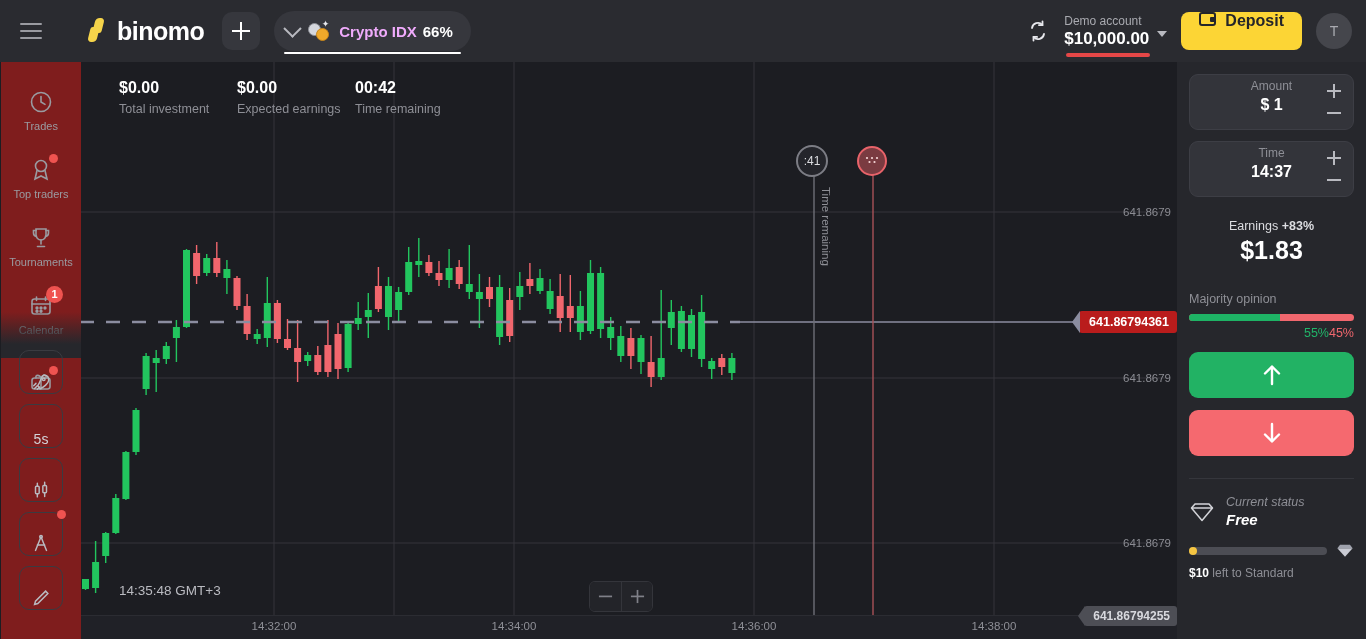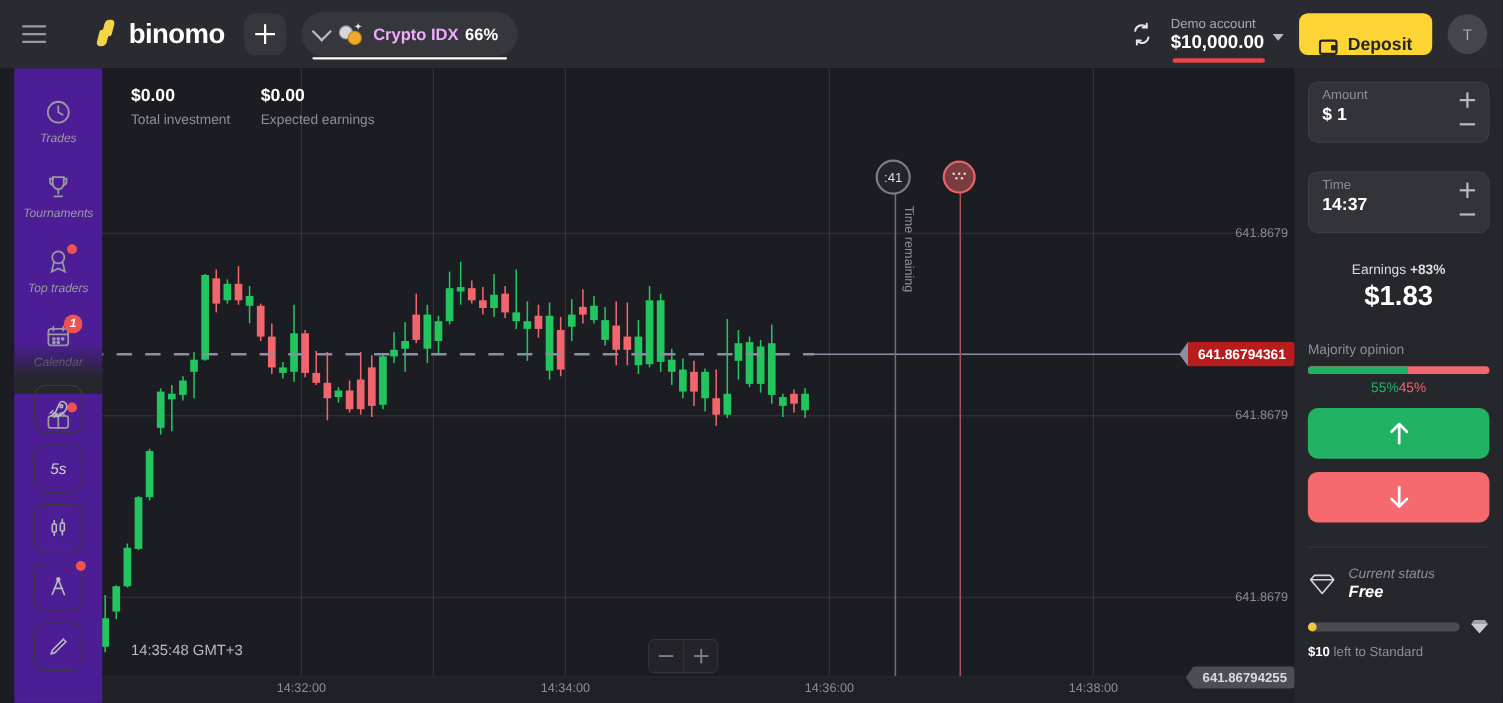--- a/index.html
+++ b/index.html
@@ -72,35 +72,35 @@
   #balance-block { margin-left: 6px; position: relative; cursor: pointer; display:flex; align-items:center; gap:8px;}
   #balance-label { font-size: 12px; color: #a9aab0; line-height: 15px; }
   #balance-amount { font-size: 17px; font-weight: 700; color: #fff; line-height: 20px; }
   #balance-underline { position: absolute; left: 2px; width: 84px; bottom: -8px; height: 4px; background: #e64747; border-radius: 2px;}
   .caret-down {
     width: 0; height: 0; border-left: 5px solid transparent; border-right: 5px solid transparent;
     border-top: 6px solid #b9bac0; margin-top: 5px;
   }
   #deposit-btn {
     margin-left: 14px; height: 38px; border-radius: 8px; background: #fcd535;
-    display: flex; align-items: flex-end; gap: 9px; padding: 0 18px; cursor: pointer;
+    display: flex; align-items: flex-start; gap: 9px; padding: 0 18px; cursor: pointer;
   }
   #deposit-label { font-size: 16px; font-weight: 700; color: #24252a; }
   .wallet-ico { width:17px; height:14px; border:2px solid #24252a; border-radius:3px; position:relative;}
   .wallet-ico::after{ content:""; position:absolute; right:-1px; top:3px; width:5px; height:5px; background:#24252a; border-radius:1px;}
   #avatar {
     margin-left: 14px; width: 36px; height: 36px; border-radius: 50%;
     background: #45464c; color: #a9aab0; font-size: 14px;
     display: flex; align-items: center; justify-content: center; cursor: pointer;
   }
 
   
   #sidebar {
-    position: absolute; left: 13px; top: 62px; width: 80px; height: 577px;
-    background: #4c1d95; z-index: 30; font-style: italic;
+    position: absolute; left: 1px; top: 62px; width: 80px; height: 577px;
+    background: #7f1d1d; z-index: 30;
   }
   #nav-top { padding-top: 14px; }
   .nav-item {
     position: relative; height: 68px; display: flex; flex-direction: column;
     align-items: center; justify-content: center; gap: 5px; cursor: pointer;
   }
   .nav-ico { position: relative; width: 26px; height: 26px; }
   .nav-label { font-size: 11px; color: #9a9ba1; }
   .dot-badge {
     position: absolute; right: -4px; top: -3px; width: 9px; height: 9px;
@@ -113,21 +113,21 @@
   }
   #nav-fade {
     position: absolute; left:0; top: 250px; width: 80px; height: 46px;
     background: linear-gradient(to bottom, rgba(38,39,44,0) 0%, #26272c 70%);
     pointer-events: none;
   }
   #tool-group { position: absolute; left: 0; top: 288px; width: 80px; }
   .tool-btn {
     width: 44px; height: 44px; margin: 0 auto 10px auto;
     border: 1px solid #3a3b41; border-radius: 10px;
-    display: flex; align-items: center; justify-content: center;
+    display: flex; align-items: flex-end; justify-content: center;
     position: relative; cursor: pointer; color: #b9bac0;
   }
   .tool-btn-label { font-size: 14px; color: #d3d4d9; }
 
   
   #chart-area {
     position: absolute; left: 80px; top: 62px; width: 1097px; height: 577px;
     background: #1c1d22; overflow: hidden;
   }
   #chart-svg { position: absolute; left: 0; top: 0; }
@@ -209,21 +209,21 @@
     transform: translate(-50%,-50%);
   }
 
   
   #panel {
     position: absolute; left: 1177px; top: 62px; width: 189px; height: 577px;
     background: #26272c; padding: 12px 12px 0 12px;
   }
   .field {
     background: #33343a; border: 1px solid #3d3e45; border-radius: 9px;
-    height: 56px; position: relative; padding: 4px 12px; margin-bottom: 26px;
+    height: 56px; position: relative; padding: 4px 12px; margin-bottom: 11px; text-align: center;
   }
   .field-label { font-size: 12px; color: #8e8f96; line-height: 15px; }
   .field-value { font-size: 16px; font-weight: 700; color: #fff; line-height: 21px; }
   .step {
     position: absolute; right: 9px; width: 20px; height: 20px;
     display: flex; align-items: center; justify-content: center; cursor: pointer;
   }
   .step.up { top: 6px; }
   .step.dn { bottom: 6px; }
   .step i { position: absolute; background: #b9bac0; }
@@ -234,21 +234,21 @@
   #earnings-line { font-size: 12.5px; color: #dcdde1; }
   #earnings-pct { font-weight: 700; }
   #earnings-amount { font-size: 25px; font-weight: 700; color: #fff; margin-top: 3px; }
 
   #majority-label { font-size: 12.5px; color: #8e8f96; margin-top: 27px; }
   #majority-bar {
     height: 7px; border-radius: 4px; margin-top: 8px; overflow: hidden; display: flex;
     background: #f0676e;
   }
   #majority-up { background: #1eb365; height: 7px; }
-  #majority-pcts { display: flex; justify-content: center; margin-top: 5px; }
+  #majority-pcts { display: flex; justify-content: flex-end; margin-top: 5px; }
   #pct-up { font-size: 12.5px; color: #21b469; }
   #pct-down { font-size: 12.5px; color: #f0676e; }
 
   .trade-btn {
     height: 46px; border-radius: 9px; margin-top: 12px;
     display: flex; align-items: center; justify-content: center; cursor: pointer;
   }
   #btn-up { background: #22b264; }
   #btn-down { background: #f5696f; }
   .arrow-svg { display: block; }
@@ -340,39 +340,39 @@
             <circle cx="13" cy="13" r="9.5"></circle>
               <path d="M13 7.5V13l4 2.4"></path>
           </svg>
         </div>
         <div class="nav-label">Trades</div>
       </div>
 
       <div class="nav-item">
         <div class="nav-ico">
           <svg width="26" height="26" viewBox="0 0 26 26" fill="none" stroke="#9a9ba1" stroke-width="1.6" stroke-linecap="round">
+            <circle cx="13" cy="9" r="5.5"></circle>
+              <path d="M9 13.5 7 22l6-3 6 3-2-8.5"></path>
+          </svg>
+          <div class="dot-badge"></div>
+        </div>
+        <div class="nav-label">Top traders</div>
+      </div>
+
+      <div class="nav-item">
+        <div class="nav-ico">
+          <svg width="26" height="26" viewBox="0 0 26 26" fill="none" stroke="#9a9ba1" stroke-width="1.6" stroke-linecap="round">
             <path d="M8 4h10v6a5 5 0 0 1-10 0V4z"></path>
               <path d="M8 5.5H5.5V8a3.5 3.5 0 0 0 3 3.4"></path>
             <path d="M18 5.5h2.5V8a3.5 3.5 0 0 1-3 3.4"></path>
               <path d="M13 15v4"></path>
               <path d="M9.5 21.5h7"></path>
           </svg>
         </div>
         <div class="nav-label">Tournaments</div>
-      </div>
-
-      <div class="nav-item">
-        <div class="nav-ico">
-          <svg width="26" height="26" viewBox="0 0 26 26" fill="none" stroke="#9a9ba1" stroke-width="1.6" stroke-linecap="round">
-            <circle cx="13" cy="9" r="5.5"></circle>
-              <path d="M9 13.5 7 22l6-3 6 3-2-8.5"></path>
-          </svg>
-          <div class="dot-badge"></div>
-        </div>
-        <div class="nav-label">Top traders</div>
       </div>
 
       <div class="nav-item">
         <div class="nav-ico">
           <svg width="26" height="26" viewBox="0 0 26 26" fill="none" stroke="#9a9ba1" stroke-width="1.6" stroke-linecap="round">
             <rect x="4" y="6" width="18" height="15" rx="2.5"></rect>
               <path d="M4 11h18"></path>
             <path d="M8.5 4v3.5M17.5 4v3.5"></path>
             <circle cx="9" cy="15" r="0.9" fill="#9a9ba1"></circle>
               <circle cx="13" cy="15" r="0.9" fill="#9a9ba1"></circle>
@@ -590,20 +590,24 @@
 
     <div id="stats">
       <div class="stat">
         <div class="stat-value">$0.00</div>
         <div class="stat-label">Total investment</div>
       </div>
       <div class="stat">
         <div class="stat-value">$0.00</div>
         <div class="stat-label">Expected earnings</div>
       </div>
+      <div class="stat">
+        <div class="stat-value">00:42</div>
+        <div class="stat-label">Time remaining</div>
+      </div>
     </div>
 
     <div id="timer-bubble" style="left:732px; top:99px;">:41</div>
     <div id="timer-vlabel" style="left:746px; top:125px;">Time remaining</div>
     <div id="deal-bubble" style="left:792px; top:99px;">
       <svg width="16" height="12" viewBox="0 0 16 12">
         <circle cx="3" cy="3" r="1.1" fill="#f6d7d8"></circle>
           <circle cx="8" cy="3" r="1.1" fill="#f6d7d8"></circle>
         <circle cx="13" cy="3" r="1.1" fill="#f6d7d8"></circle>
           <circle cx="5.5" cy="7" r="1.1" fill="#f6d7d8"></circle>

